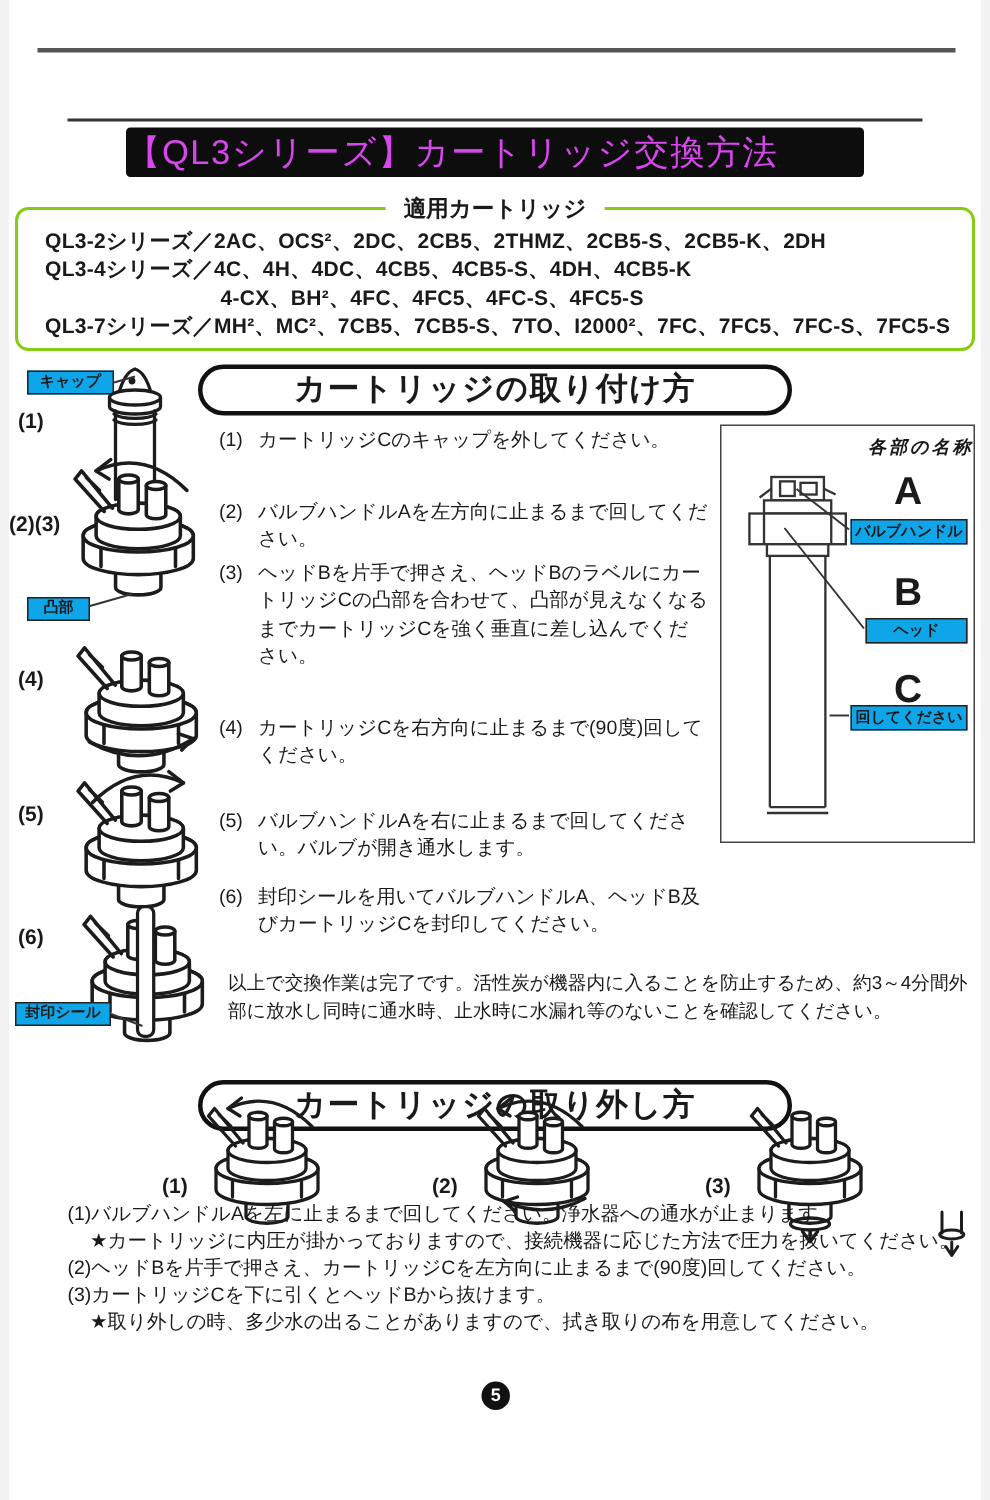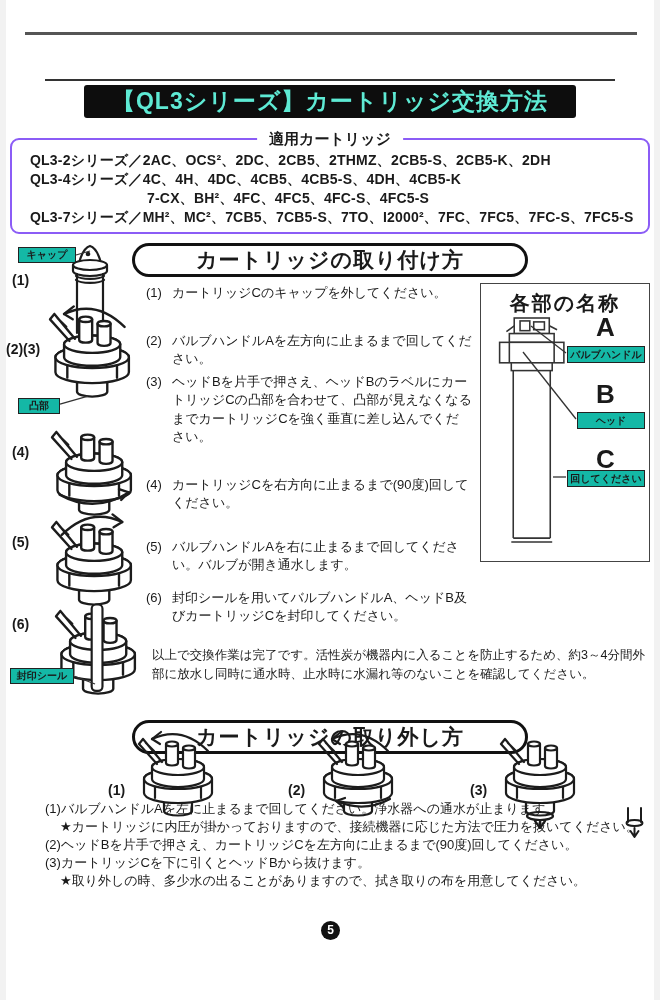--- a/index.html
+++ b/index.html
@@ -1,37 +1,37 @@
 <!DOCTYPE html>
 <html><head>
 <meta charset="utf-8">
 <style>
   html,body{margin:0;padding:0;background:#ffffff;}
   body{font-family:"Liberation Sans","DejaVu Sans",sans-serif;color:#1a1a1a;}
   .page{position:relative;width:660px;height:1000px;background:#fff;overflow:hidden;}
   .abs{position:absolute;}
   .edge{background:#f2f2f2;}
-  .titlebar{background:#0d0d0d;color:#5eead4;font-weight:bold;font-size:23px;
-            text-align:center;line-height:33px;letter-spacing:1px;border-radius:3px;z-index:3;}
-  .appbox{border:2px solid #8b5cf6;border-radius:9px;background:#fff;}
+  .titlebar{background:#0d0d0d;color:#d946ef;font-weight:normal;font-size:23px;
+            line-height:33px;letter-spacing:1px;border-radius:3px;z-index:3;}
+  .appbox{border:2px solid #84cc16;border-radius:9px;background:#fff;}
   .appbox .legend{position:absolute;top:-10px;left:50%;transform:translateX(-50%);
                   background:#fff;padding:0 12px;font-size:15px;font-weight:bold;white-space:nowrap;}
   .approw{position:absolute;font-size:14px;font-weight:600;white-space:nowrap;letter-spacing:0.2px;}
   .stadium{border:3px solid #111;border-radius:18px;background:#fff;box-sizing:border-box;
            font-size:21px;font-weight:bold;text-align:center;line-height:28px;letter-spacing:1px;}
   .fignum{font-size:14px;font-weight:600;white-space:nowrap;}
-  .callout{border:1.5px solid #222;background:#14b8a6;font-size:10px;font-weight:bold;
+  .callout{border:1.5px solid #222;background:#0ea5e9;font-size:10px;font-weight:bold;
            text-align:center;line-height:14px;box-sizing:border-box;white-space:nowrap;overflow:hidden;}
   .step{display:flex;width:326px;font-size:13px;line-height:1.42;font-weight:500;}
   .step .n{flex:0 0 26px;}
   .step .t{flex:1;}
   .note{font-size:12.5px;line-height:1.55;font-weight:500;}
   .panel{border:1.5px solid #444;background:#fff;box-sizing:border-box;}
-  .panel-title{position:absolute;top:6px;left:0;width:100%;text-align:center;
-               font-size:20px;font-weight:bold;letter-spacing:2px;}
+  .panel-title{position:absolute;top:6px;left:0;width:100%;text-align:right;
+               font-size:12px;font-weight:bold;letter-spacing:2px;font-style:italic;}
   .bigletter{position:absolute;font-size:26px;font-weight:bold;line-height:1;}
   .remsteps{font-size:13px;line-height:18px;font-weight:500;}
   .remsteps .indent{padding-left:15px;}
   .pagenum{background:#111;color:#fff;border-radius:50%;width:19px;height:19px;
            font-size:12px;font-weight:bold;text-align:center;line-height:19px;}
   svg{display:block;}
 </style>
 </head>
 <body>
 
@@ -59,21 +59,21 @@
   <div class="abs edge" style="left:654px;top:0;width:6px;height:1000px;"></div>
   <div class="abs" style="left:25px;top:32px;width:612px;height:3px;background:#555;"></div>
   <div class="abs" style="left:45px;top:79px;width:570px;height:2px;background:#333;"></div>
 
   <div class="abs titlebar" style="left:84px;top:85px;width:492px;height:33px;">【QL3シリーズ】カートリッジ交換方法</div>
 
   <div class="abs appbox" style="left:10px;top:138px;width:636px;height:92px;">
     <div class="legend">適用カートリッジ</div>
     <div class="approw" style="left:18px;top:12px;">QL3-2シリーズ／2AC、OCS²、2DC、2CB5、2THMZ、2CB5-S、2CB5-K、2DH</div>
     <div class="approw" style="left:18px;top:31px;">QL3-4シリーズ／4C、4H、4DC、4CB5、4CB5-S、4DH、4CB5-K</div>
-    <div class="approw" style="left:135px;top:50px;">7-CX、BH²、4FC、4FC5、4FC-S、4FC5-S</div>
+    <div class="approw" style="left:135px;top:50px;">4-CX、BH²、4FC、4FC5、4FC-S、4FC5-S</div>
     <div class="approw" style="left:18px;top:69px;">QL3-7シリーズ／MH²、MC²、7CB5、7CB5-S、7TO、I2000²、7FC、7FC5、7FC-S、7FC5-S</div>
   </div>
 
   <div class="abs stadium" style="left:132px;top:243px;width:396px;height:34px;">カートリッジの取り付け方</div>
 
   <div class="abs callout" style="left:18px;top:247px;width:58px;height:16px;">キャップ</div>
   <svg class="abs" style="left:55px;top:243px;" width="70" height="92" viewBox="0 0 70 92">
     <g stroke="#1c1c1c" stroke-width="2.2" fill="none" stroke-linecap="round">
       <path d="M24,20 Q28,5 35,3 Q42,5 46,20" fill="#fff"></path>
       <circle cx="33" cy="11" r="2.3" fill="#1c1c1c" stroke="none"></circle>

